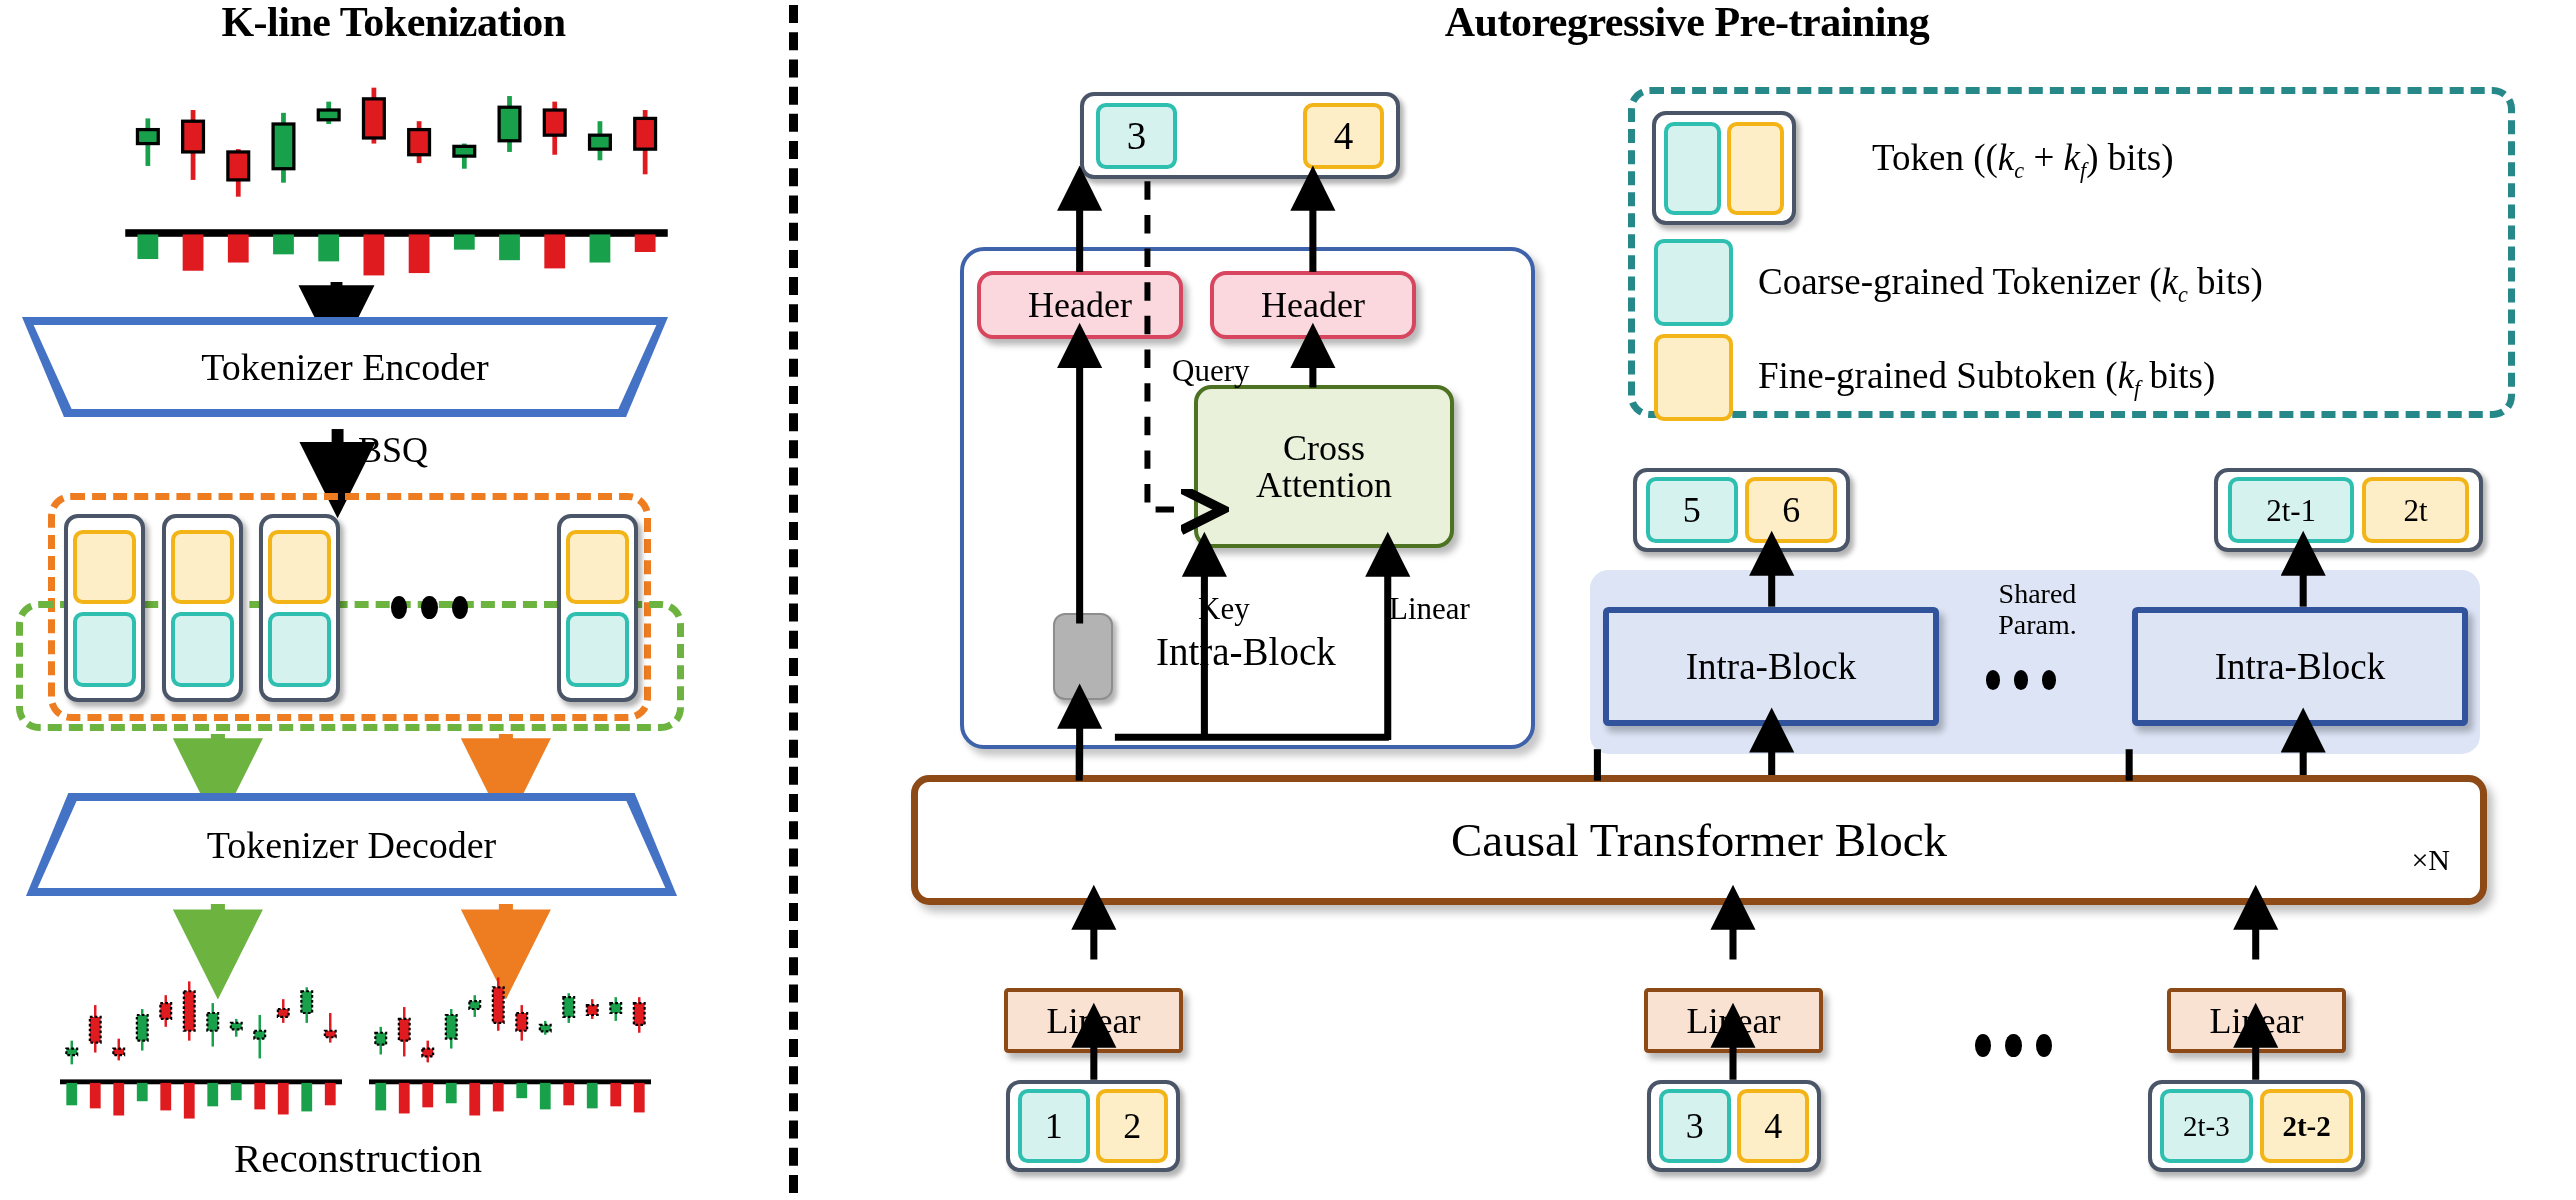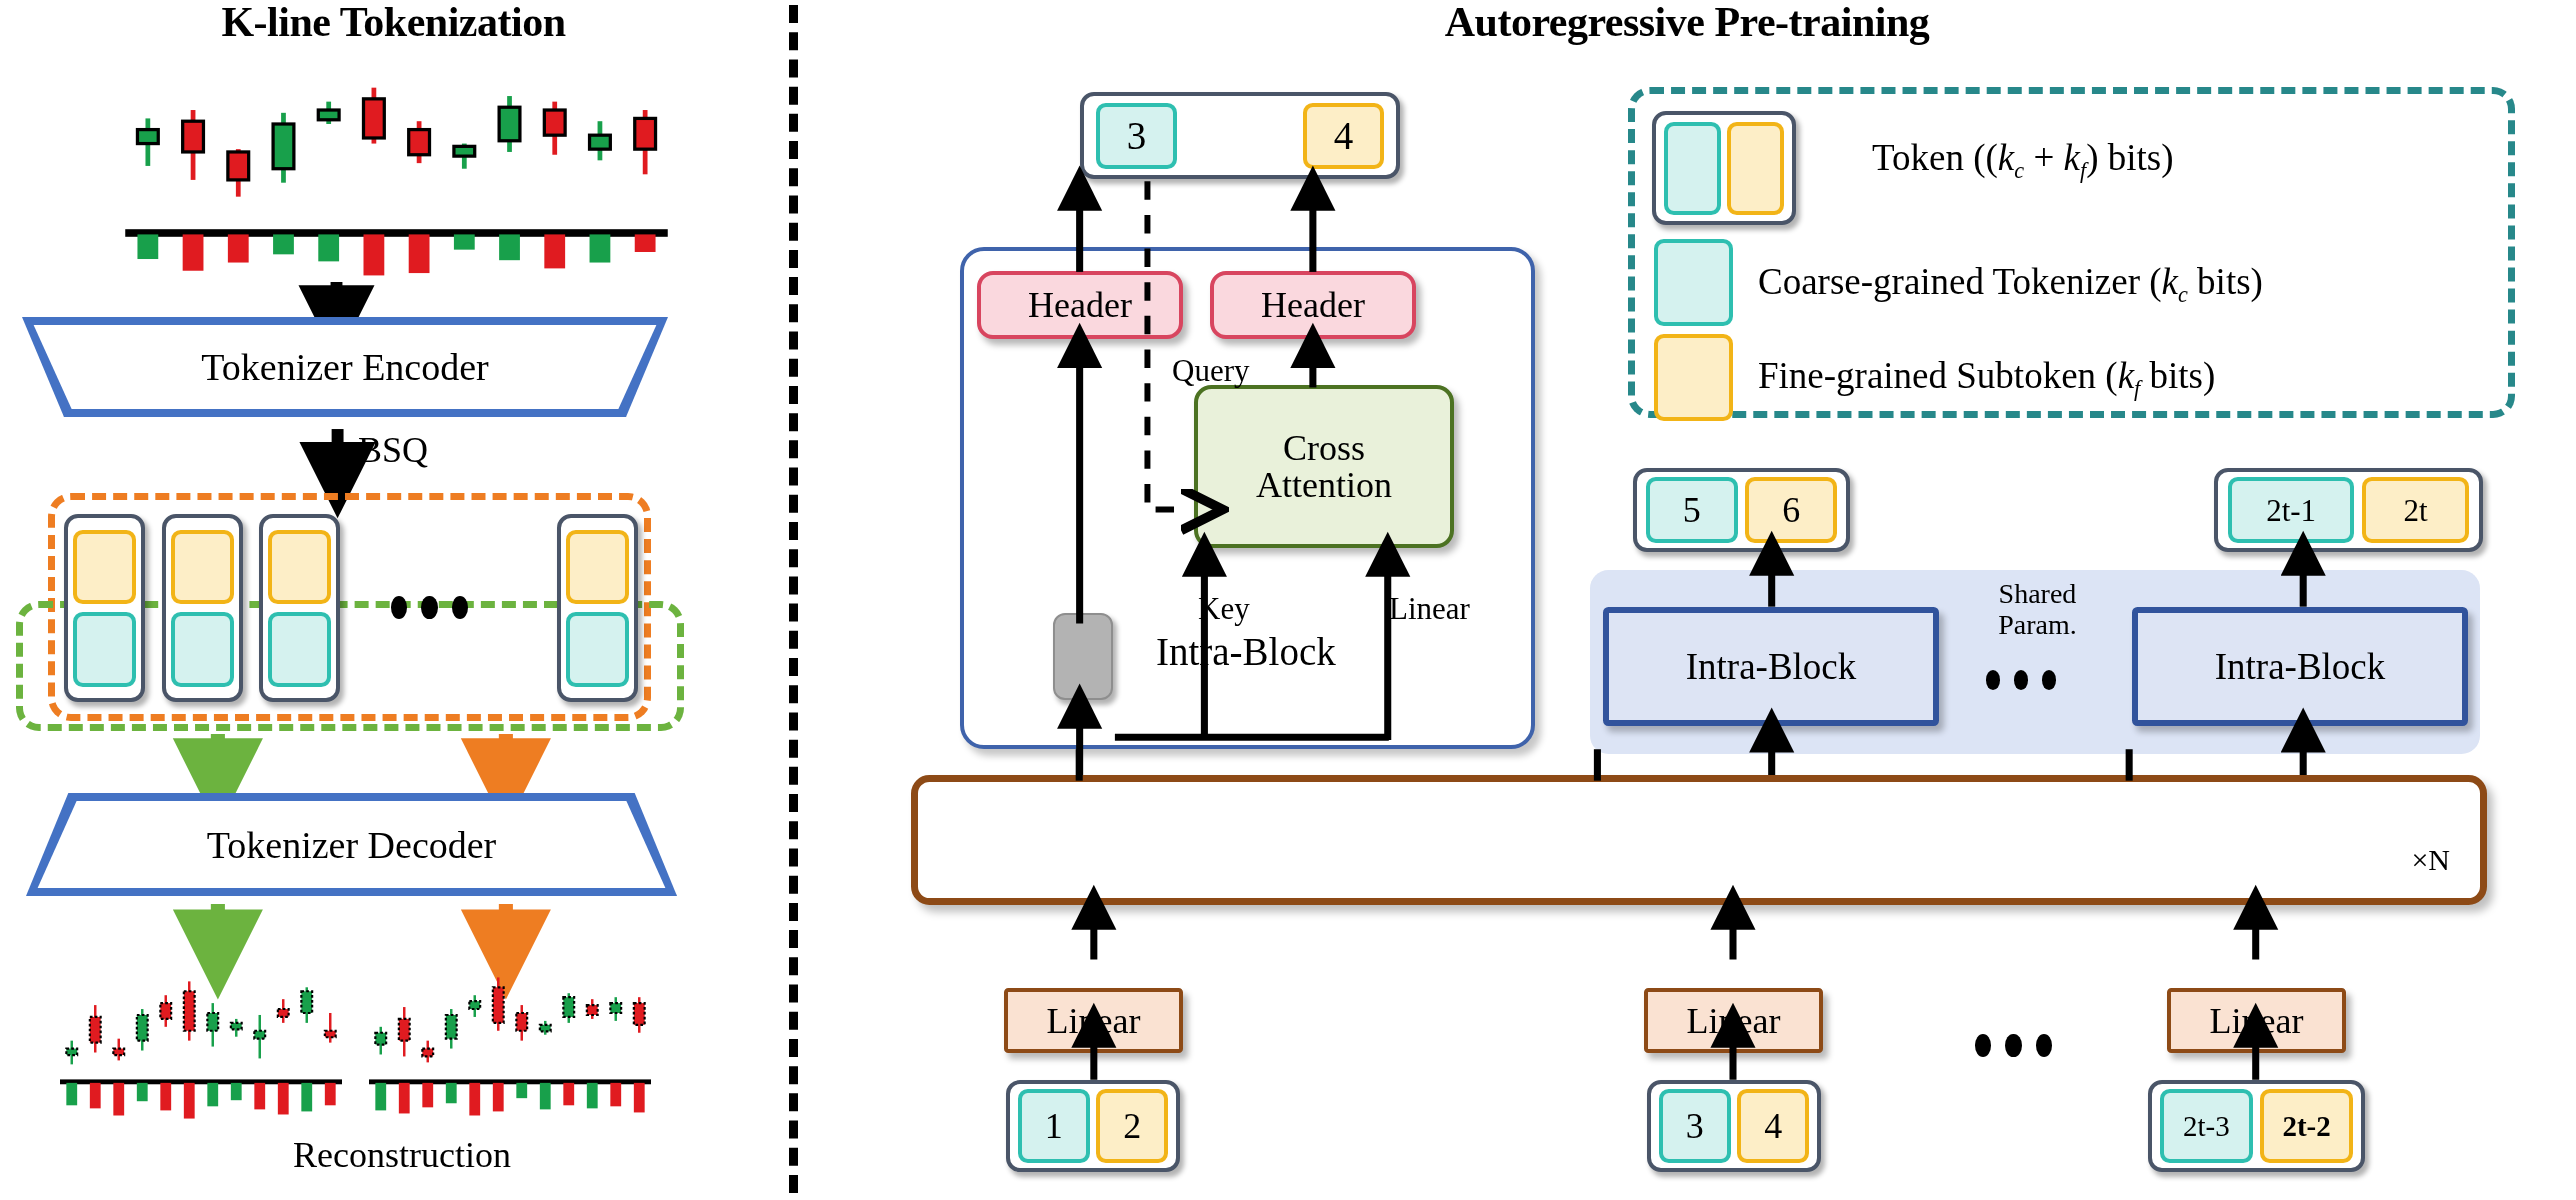--- a/index.html
+++ b/index.html
@@ -266,21 +266,21 @@
         <rect x="271.70000000000005" y="206" width="19.933333333333334" height="28.2" fill="#18a04b"></rect>
         <rect x="315.03333333333336" y="206" width="19.933333333333334" height="48.88" fill="#18a04b"></rect>
         <rect x="358.36666666666673" y="206" width="19.933333333333334" height="41.36" fill="#e01b20"></rect>
         <rect x="401.70000000000005" y="206" width="19.933333333333334" height="47" fill="#18a04b"></rect>
         <rect x="445.03333333333336" y="206" width="19.933333333333334" height="43.24" fill="#e01b20"></rect>
         <rect x="488.36666666666673" y="206" width="19.933333333333334" height="54.519999999999996" fill="#e01b20"></rect>
       </g>
     </svg>
 </div>
 
-<div class="abs ctr" style="left:0;top:1134px;width:716px;font-size:36px;padding-left:44px;">Reconstruction</div>
+<div class="abs ctr" style="left:0;top:1134px;width:716px;font-size:41px;">Reconstruction</div>
 
 <div class="abs tokbox" style="left:1080px;top:92px;width:320px;height:87px;padding:6.5px 12px;gap:0;justify-content:space-between;">
   <div class="sub cy" style="width:81px;height:100%;font-size:39px;">3</div>
   <div class="sub yl" style="width:81px;height:100%;font-size:39px;">4</div>
 </div>
 
 <div class="abs intrabig" style="left:960px;top:247px;width:575px;height:502px;"></div>
 
 <div class="abs hdrbox ctr" style="left:977px;top:271px;width:206px;height:68px;font-size:36px;">Header</div>
 <div class="abs hdrbox ctr" style="left:1210px;top:271px;width:206px;height:68px;font-size:36px;">Header</div>
@@ -369,20 +369,21 @@
   </div>
 
 <svg class="abs" style="left:1590px;top:548px;" width="922" height="266" viewBox="0 0 1700 490">
   <line x1="335" y1="108" x2="335" y2="12" stroke="#000" stroke-width="13" marker-end="url(#ak)"></line>
   <line x1="1315" y1="108" x2="1315" y2="12" stroke="#000" stroke-width="13" marker-end="url(#ak)"></line>
   <line x1="335" y1="455" x2="335" y2="338" stroke="#000" stroke-width="13" marker-end="url(#ak)"></line>
   <line x1="1315" y1="455" x2="1315" y2="338" stroke="#000" stroke-width="13" marker-end="url(#ak)"></line>
 </svg>
 
 <div class="abs ctb" style="left:911px;top:775px;width:1576px;height:130px;">
+  <div class="abs ctr" style="left:0;top:0;width:100%;height:100%;font-size:47px;">Causal Transformer Block</div>
   <div class="abs" style="right:30px;bottom:20.6px;font-size:30px;">×N</div>
 </div>
 
 <div class="abs lin ctr" style="left:1004px;top:960px;width:179px;height:65px;font-size:36px;">Linear</div>
 <div class="abs lin ctr" style="left:1644px;top:960px;width:179px;height:65px;font-size:36px;">Linear</div>
 <div class="abs lin ctr" style="left:2167px;top:960px;width:179px;height:65px;font-size:36px;">Linear</div>
 
 <div class="abs dots" style="left:1975px;top:1034px;">
     <i></i>
     <i></i>

